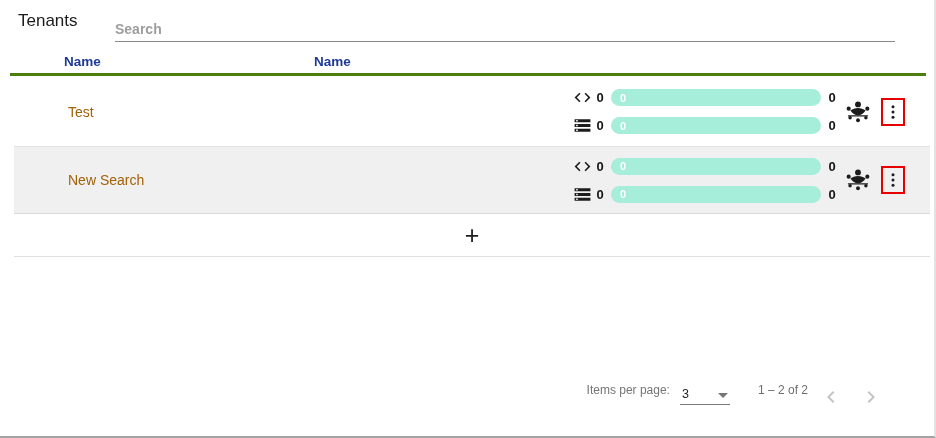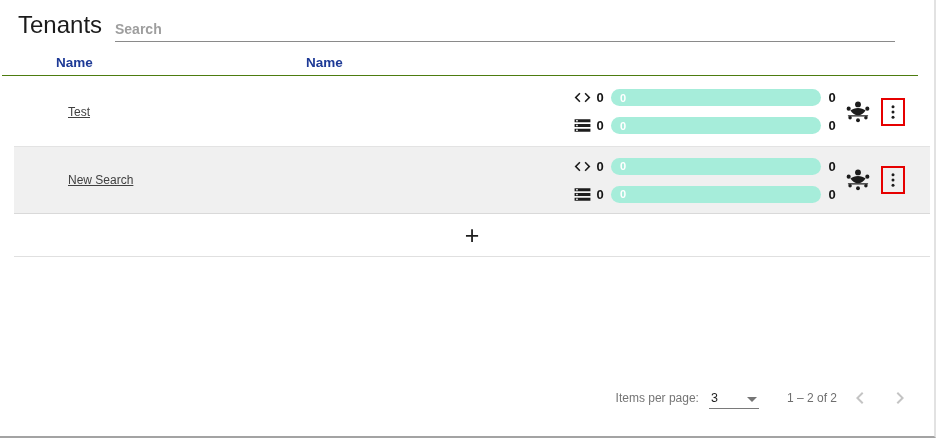--- a/index.html
+++ b/index.html
@@ -2,41 +2,41 @@
 <html><head>
 <meta charset="utf-8">
 <style>
   * { margin:0; padding:0; box-sizing:border-box; }
   html,body { background:#fff; }
   .app {
     position:relative; width:936px; height:438px; background:#fff;
     border-right:2px solid #e2e2e2; border-bottom:2px solid #a3a3a3;
     font-family:"Liberation Sans", sans-serif; overflow:hidden;
   }
-  .page-title { position:absolute; left:18px; top:11px; font-size:24px; font-weight:400; color:#1b1b1b; }
+  .page-title { position:absolute; left:18px; top:11px; font-size:17px; font-weight:400; color:#1b1b1b; }
   .search-input {
     position:absolute; left:115px; top:16px; width:780px; height:26px;
     border:none; border-bottom:1px solid #8a8a8a; outline:none;
     font-family:"Liberation Sans", sans-serif; font-size:14px; color:#333; background:transparent;font-weight:bold;
   }
   .search-input::placeholder { color:#9e9e9e; }
 
   .grid-cols { display:grid; grid-template-columns:304px 255px 1fr 85px; align-items:center; }
 
   .thead {
-    position:absolute; left:2px; top:50px; width:916px; height:26px;
-    border-bottom:1px solid #4d7c0f;
+    position:absolute; left:10px; top:50px; width:916px; height:26px;
+    border-bottom:3px solid #4d7c0f;
   }
   .th { font-size:13.5px; font-weight:bold; color:#1e3a96; }
   .th.name { padding-left:54px; }
 
   .rows { position:absolute; left:14px; top:77px; width:916px; }
   .trow { width:916px; height:69px; }
   .trow.alt { height:68px; background:#f0f0f0; border-top:1px solid #e3e3e3; border-bottom:1px solid #d9d9d9; }
-  .td-name { padding-left:54px; font-size:12px; color:#404040;text-decoration:underline; }
+  .td-name { padding-left:54px; font-size:14px; color:#a16207; }
   .td-desc { font-size:13.5px; color:#333; }
 
   .quota-cell { display:flex; flex-direction:column; justify-content:center; gap:11px; }
   .qline { display:flex; align-items:center; height:17px; }
   .qicon { display:inline-flex; width:19px; height:19px; margin-right:4px; }
   .qicon svg { width:19px; height:19px; fill:#1c1c1c; }
   .qnum { font-size:13px; font-weight:bold; color:#141414; min-width:8px; text-align:center; }
   .qbar {
     width:210px; height:17px; margin:0 7px; border-radius:9px; background:#a6edda;
     display:flex; align-items:center; padding-left:9px;
@@ -55,22 +55,22 @@
   .add-row {
     position:absolute; left:14px; top:214px; width:916px; height:43px;
     border-bottom:1px solid #e0e0e0; display:flex; align-items:center; justify-content:center;
   }
   .add-btn {
     background:none; border:none; cursor:pointer; font-family:"Liberation Sans", sans-serif;
     font-size:25px; font-weight:400; color:#1c1c1c; line-height:1;
   }
 
   .paginator {
-    position:absolute; right:20px; top:383px; height:30px;
-    display:flex; align-items:center; font-size:12px; color:#757575;
+    position:absolute; right:49px; top:383px; height:30px;
+    display:flex; font-size:12px; color:#757575;
   }
   .pp-label { margin-right:10px; }
   .page-size-select {
     display:flex; align-items:end; justify-content:space-between; width:50px; height:22px;
     border-bottom:1px solid #7a7a7a; cursor:pointer; margin-right:28px; padding:0 2px 3px 2px;
   }
   .page-size-value { font-size:12.5px; color:#1f1f1f; }
   .caret { width:0; height:0; border-left:5px solid transparent; border-right:5px solid transparent; border-top:5px solid #757575; margin-bottom:3px; }
   .range-label { margin-right:9px; color:#6e6e6e; }
   .nav-btn { background:none; border:none; padding:0; width:28px; height:28px; display:inline-flex; align-items:center; justify-content:center; }

